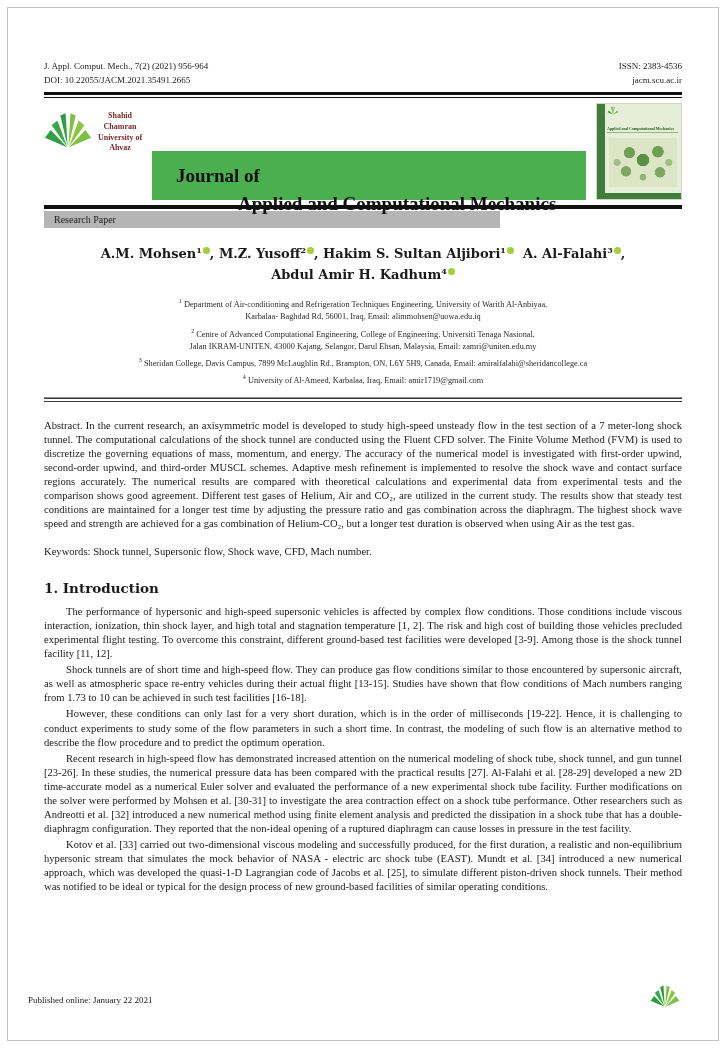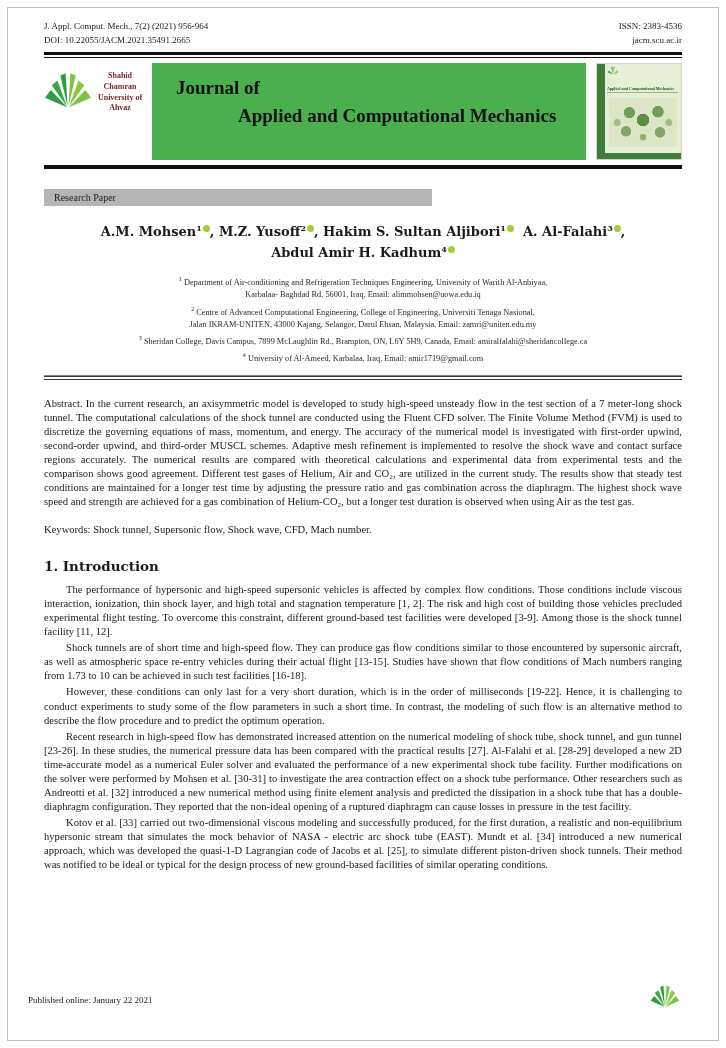--- a/index.html
+++ b/index.html
@@ -8,52 +8,52 @@
     --logo-maroon:#7a2a27;
     --bar-gray:#b5b5b5;
   }
   html,body{margin:0;padding:0;background:#fff;}
   .page{
     width:726px;height:1048px;position:relative;background:#ffffff;
     font-family:"Liberation Serif","DejaVu Serif",serif;color:#1a1a1a;
     overflow:hidden;
   }
   .page-frame{position:absolute;top:7px;left:7px;right:7px;bottom:7px;border:1px solid #c2c2c2;pointer-events:none;}
-  .content{padding:20px 44px 0 44px;position:relative;}
+  .content{padding:60px 44px 0 44px;position:relative;}
   
   .jhead{display:flex;justify-content:space-between;font-size:9px;line-height:1.5;color:#222;}
   .jhead .right{text-align:right;}
   .rule-double{margin-top:5px;border-top:3px solid #101010;border-bottom:1px solid #101010;height:2px;}
   
   .banner-row{display:flex;margin-top:5px;height:97px;align-items:stretch;}
   .logo-col{width:104px;display:flex;align-items:flex-start;justify-content:flex-start;padding-top:4px;}
   .logo-col svg{width:58px;height:46px;}
   .uni-name{font-size:8px;font-weight:bold;color:var(--logo-maroon);text-align:center;line-height:1.35;margin-top:4px;font-family:"Liberation Serif",serif;}
-  .green-banner{flex:1;background:var(--banner-green);margin-left:4px;padding:14px 0 0 24px;}
+  .green-banner{flex:1;background:var(--banner-green);margin-left:4px;padding:14px 0 0 24px;margin-top:48px;}
   .green-banner .l1{font-size:19px;font-weight:bold;color:#111;}
   .green-banner .l2{font-size:19px;font-weight:bold;color:#111;margin-left:62px;margin-top:6px;}
   .cover-col{width:96px;display:flex;justify-content:flex-end;}
   .cover{width:86px;height:97px;background:#e7eed8;position:relative;border:1px solid #cfd8bd;box-sizing:border-box;}
   .cover .band{position:absolute;left:0;top:0;bottom:0;width:8px;background:#3f7d3b;}
   .cover .mini-logo{position:absolute;left:10px;top:2px;width:12px;height:9px;}
   .cover .title-bar{position:absolute;left:10px;top:22px;right:3px;font-size:4px;color:#1e5c22;font-weight:bold;border-bottom:1px solid #9ab37f;padding-bottom:1px;}
   .cover .fractal{position:absolute;left:12px;top:34px;right:4px;bottom:12px;
     background:
       radial-gradient(circle at 50% 45%, #5a8f47 0 14%, transparent 15%),
       radial-gradient(circle at 30% 30%, #6f9e54 0 9%, transparent 10%),
       radial-gradient(circle at 72% 28%, #6f9e54 0 9%, transparent 10%),
       radial-gradient(circle at 25% 68%, #7fa763 0 8%, transparent 9%),
       radial-gradient(circle at 75% 70%, #7fa763 0 8%, transparent 9%),
       radial-gradient(circle at 50% 80%, #92b273 0 6%, transparent 7%),
       radial-gradient(circle at 12% 50%, #a3bd85 0 5%, transparent 6%),
       radial-gradient(circle at 88% 50%, #a3bd85 0 5%, transparent 6%),
       #dce6c6;}
   .cover .foot{position:absolute;left:0;right:0;bottom:0;height:6px;background:#3f7d3b;}
   .rule-thick{margin-top:5px;border-top:4px solid #101010;}
-  .type-bar{margin-top:20px;width:388px;background:var(--bar-gray);font-size:10px;color:#1c1c1c;padding:3px 10px;box-sizing:border-box;}
+  .type-bar{margin-top:2px;width:456px;background:var(--bar-gray);font-size:10px;color:#1c1c1c;padding:3px 10px;box-sizing:border-box;}
   
   .paper-title{margin-top:24px;text-align:center;font-family:"DejaVu Serif","Liberation Serif",serif;font-weight:bold;font-size:20.5px;line-height:1.5;padding:0 30px;}
   .authors{margin-top:16px;text-align:center;font-weight:bold;font-size:13px;font-family:"DejaVu Serif","Liberation Serif",serif;line-height:1.55;}
   .authors sup{font-size:8px;}
   .orcid{display:inline-block;width:7px;height:7px;border-radius:50%;background:var(--orcid-green);position:relative;top:-4px;margin-left:1px;}
   .affils{margin-top:12px;text-align:center;font-size:8.3px;color:#2b2b2b;line-height:1.5;}
   .affil{margin-bottom:3px;}
   .affil sup{font-size:6px;}
   
   .rule-thin{margin-top:9px;border-top:1px solid #8a8a8a;}

